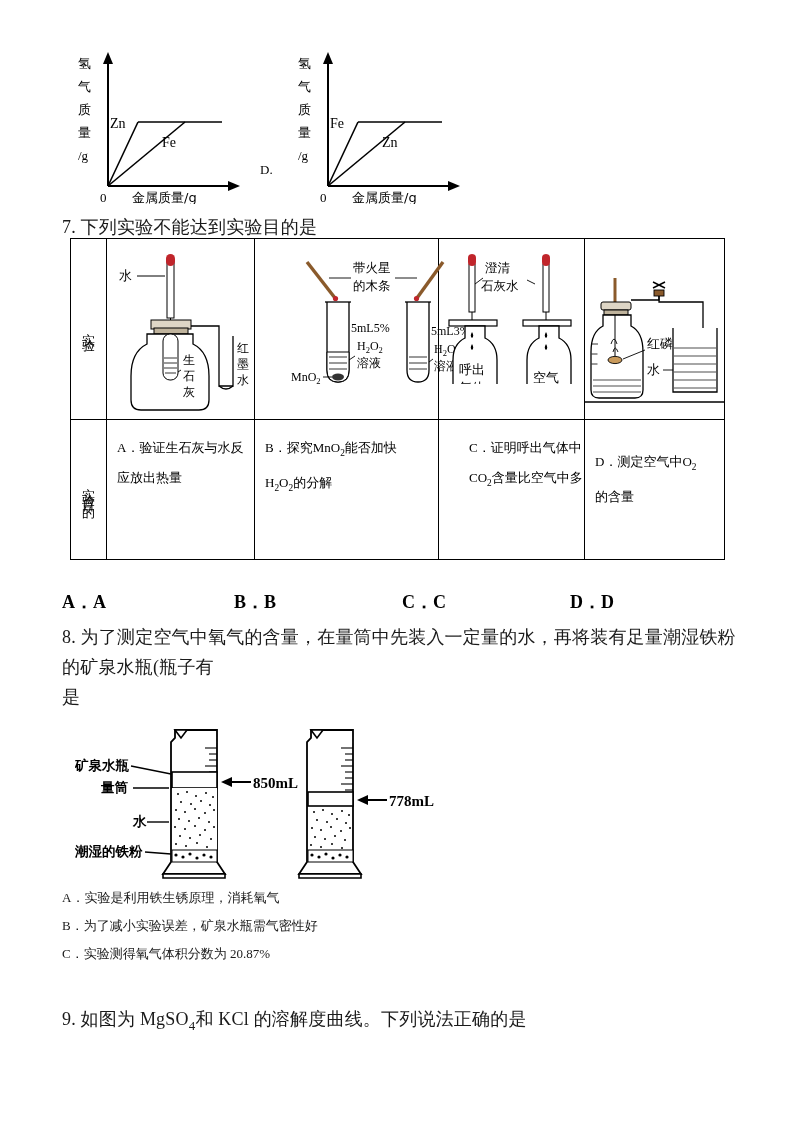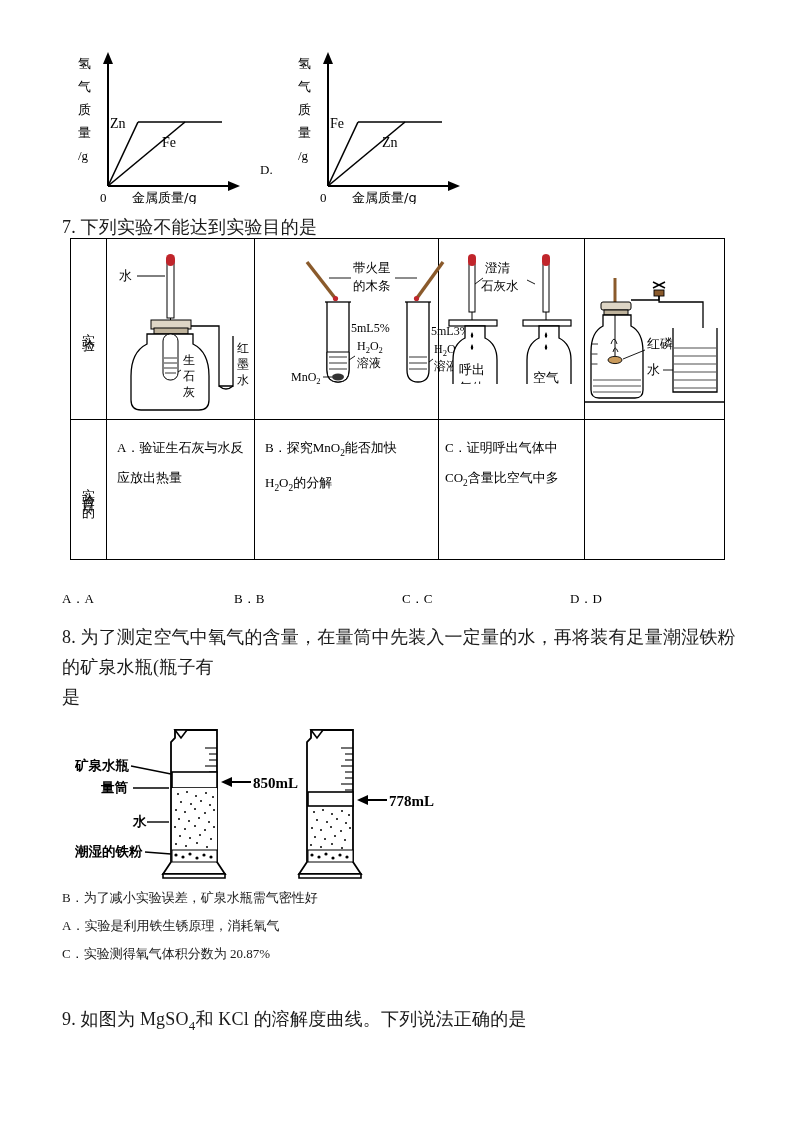--- a/index.html
+++ b/index.html
@@ -58,21 +58,21 @@
   .cell-purpose{
     position:absolute;
     font-size:13px;line-height:30px;
     padding:12px 8px 0 10px;
     box-sizing:border-box;
   }
   sub{font-size:0.72em;}
 
   
   .ansrow{position:absolute;left:62px;top:590px;width:680px;}
-  .ansrow span{position:absolute;font-size:13px;}
+  .ansrow span{position:absolute;font-size:18px;font-weight:bold;}
 
   
   .q8{position:absolute;left:62px;top:622px;width:676px;}
   .q8 p{margin:0;text-indent:0;}
   .q8-fig{position:absolute;left:75px;top:722px;width:360px;height:165px;}
   .q8-opts{position:absolute;left:62px;top:884px;width:600px;}
 
   
   .q9{position:absolute;left:62px;top:1004px;width:600px;}
 
@@ -337,25 +337,29 @@
       </svg>
     </div>
 
     <div class="cell-purpose" style="left:36px;top:182px;width:146px;height:138px;">A．验证生石灰与水反应放出热量</div>
 
     <div class="cell-purpose" style="left:184px;top:182px;width:182px;height:138px;">
       <span>B．探究</span><span>MnO</span><sub>2</sub><span>能否加快</span><br>
       <span>H</span><sub>2</sub><span>O</span><sub>2</sub><span>的分解</span>
     </div>
 
-    <div class="cell-purpose" style="left:364px;top:182px;width:144px;height:138px;">
+    <div class="cell-purpose" style="left:388px;top:182px;width:144px;height:138px;">
       <span>C．证明呼出气体中</span><br>
       <span>CO</span><sub>2</sub><span>含量比空气中多</span>
     </div>
 
+    <div class="cell-purpose" style="left:514px;top:182px;width:139px;height:138px;padding-top:26px;">
+      <span>D．测定空气中</span><span>O</span><sub>2</sub><br>
+      <span>的含量</span>
+    </div>
   </div>
 
   <div class="ansrow">
     <span style="left:0;">A．A</span>
     <span style="left:172px;">B．B</span>
     <span style="left:340px;text-align:center;">C．C</span>
     <span style="left:508px;">D．D</span>
   </div>
 
   <div class="q8 q-text">
@@ -494,22 +498,22 @@
           <circle cx="272" cy="135" r="1.6"></circle>
       </g>
       <path d="M224 152 L286 152 L286 156 L224 156 Z" fill="#fff" stroke="#000" stroke-width="1.6"></path>
       <line x1="312" y1="78" x2="288" y2="78" stroke="#000" stroke-width="2"></line>
       <polygon points="282,78 293,73 293,83" fill="#000"></polygon>
       <text x="314" y="84" font-size="15" font-weight="bold">778mL</text>
     </svg>
   </div>
 
   <div class="q8-opts opt-text">
+    <div>A．实验是利用铁生锈原理，消耗氧气</div>
     <div>B．为了减小实验误差，矿泉水瓶需气密性好</div>
-    <div>A．实验是利用铁生锈原理，消耗氧气</div>
     <div>C．实验测得氧气体积分数为 20.87%</div>
   </div>
 
   <div class="q9 q-text">
     <span>9.</span>
     <span>如图为 MgSO</span><sub>4</sub><span>和 KCl 的溶解度曲线。下列说法正确的是</span>
   </div>
 
 </div>
 

